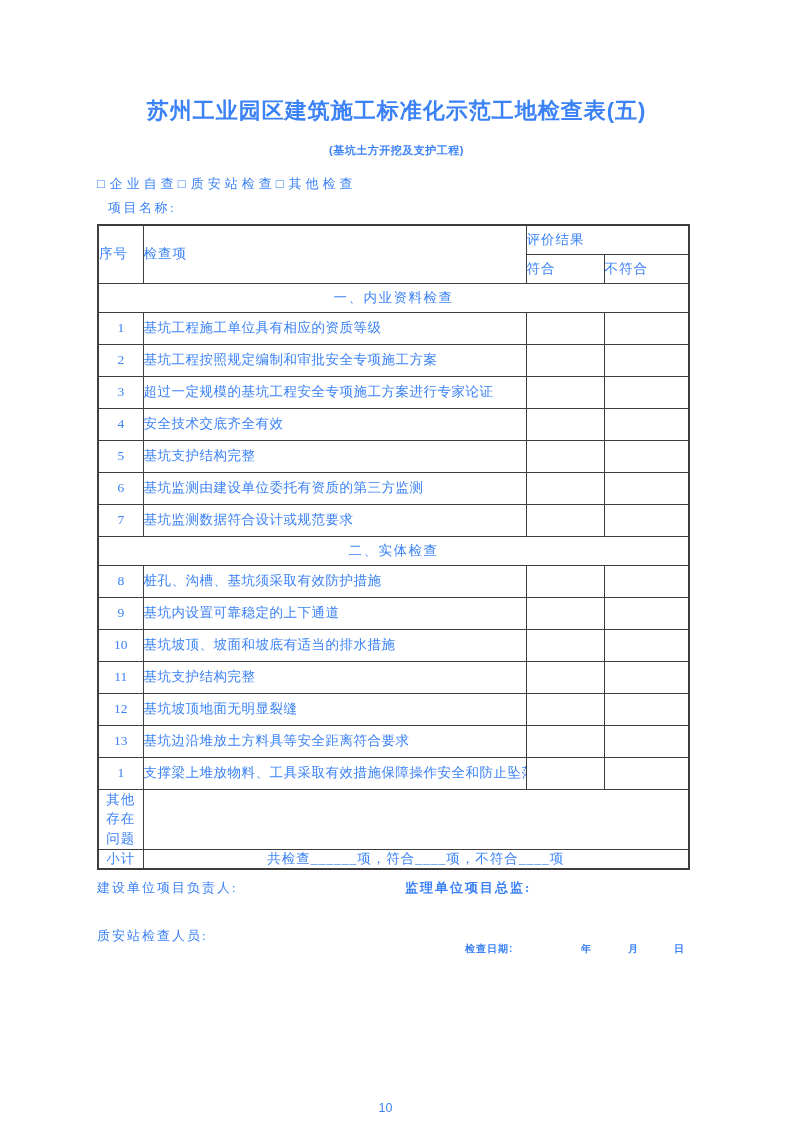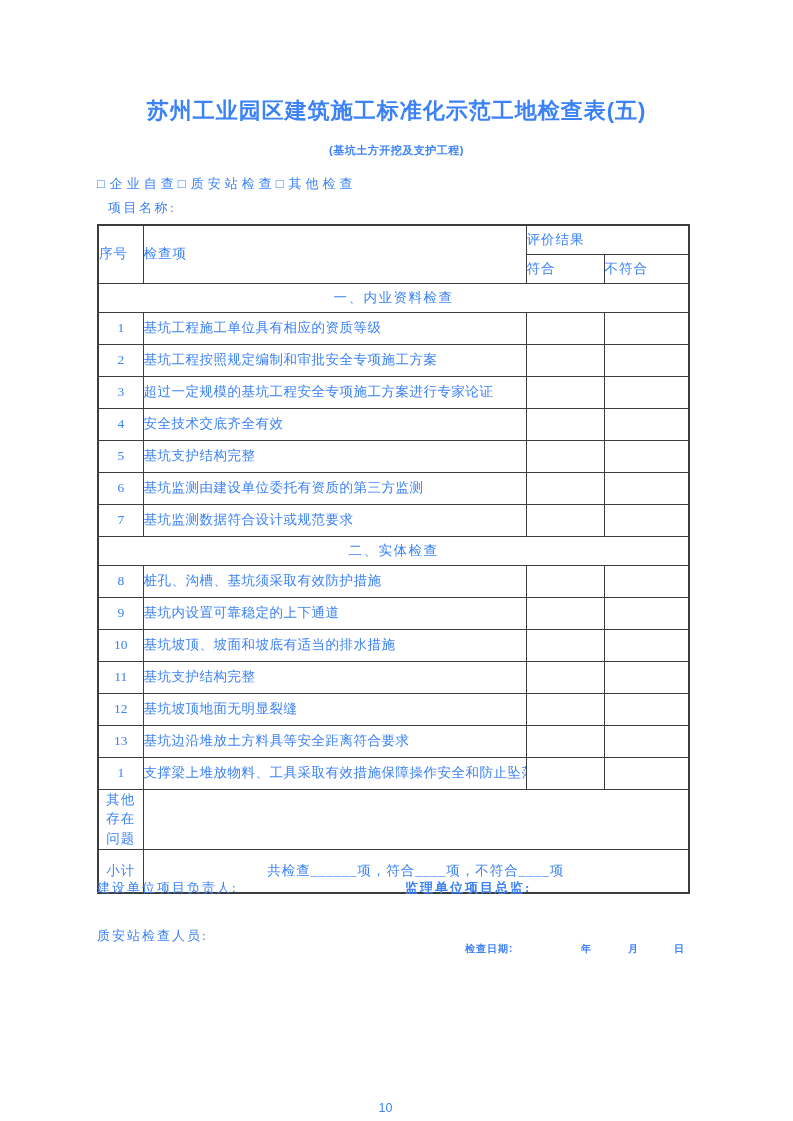--- a/index.html
+++ b/index.html
@@ -65,21 +65,21 @@
     letter-spacing: 0.5px;
     white-space: nowrap; overflow: hidden;
   }
 
   tr.other-row { height: 60px; margin-left: 47px; }
   td.other-label {
     text-align: center; white-space: pre-line;
     line-height: 1.45; letter-spacing: 1px;
   }
 
-  tr.subtotal-row { height: 44px; margin-top: 16px; }
+  tr.subtotal-row { height: 20px; margin-top: 16px; }
   td.subtotal-label { text-align: center; letter-spacing: 1px; }
   td.subtotal-text { text-align: center; letter-spacing: 1px; }
 
   .sig-line { position: absolute; left: 97px; width: 591px; font-size: 13px; letter-spacing: 2px; }
   .sig-1 { top: 879px; }
   .sig-2 { top: 903px; }
   .sig-3 { top: 927px; }
   .supervisor-label { position: absolute; left: 308px; top: 0; letter-spacing: 2px; font-weight: bold; }
 
   .date-line {

